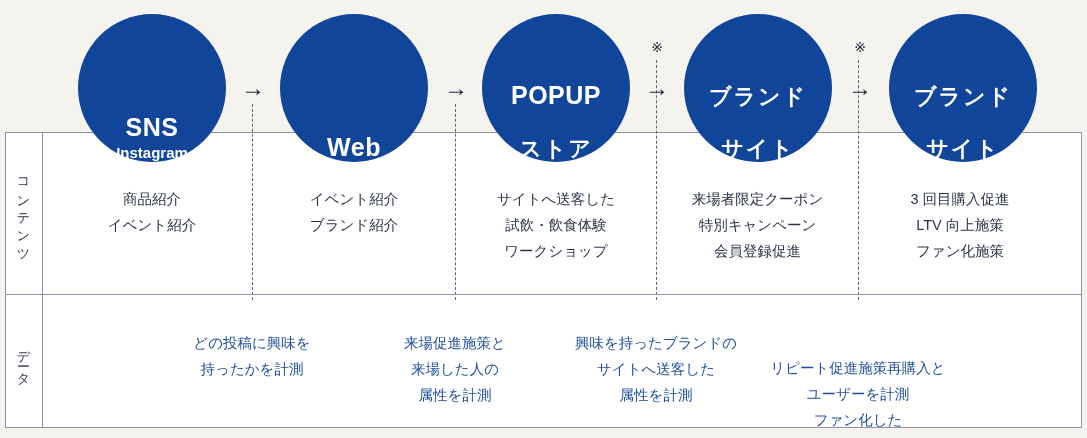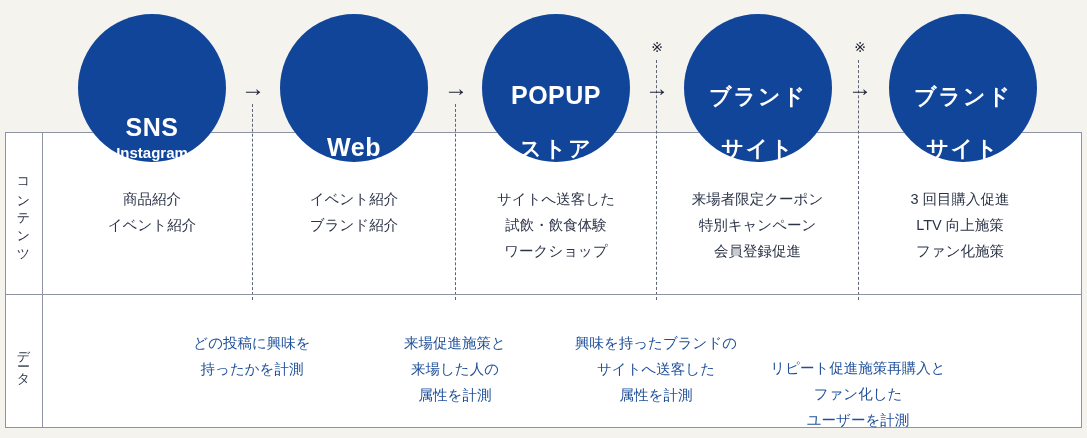--- a/index.html
+++ b/index.html
@@ -259,17 +259,17 @@
   </div>
 
   <div class="cell-data" style="left:551px; top:330px; width:210px;">
     <span class="cell-line">興味を持ったブランドの</span>
     <span class="cell-line">サイトへ送客した</span>
     <span class="cell-line">属性を計測</span>
   </div>
 
   <div class="cell-data" style="left:753px; top:330px; width:210px;margin-top:25px;">
     <span class="cell-line">リピート促進施策再購入と</span>
+    <span class="cell-line">ユーザーを計測</span>
     <span class="cell-line">ファン化した</span>
-    <span class="cell-line">ユーザーを計測</span>
   </div>
 
 </div>
 
 </body></html>

